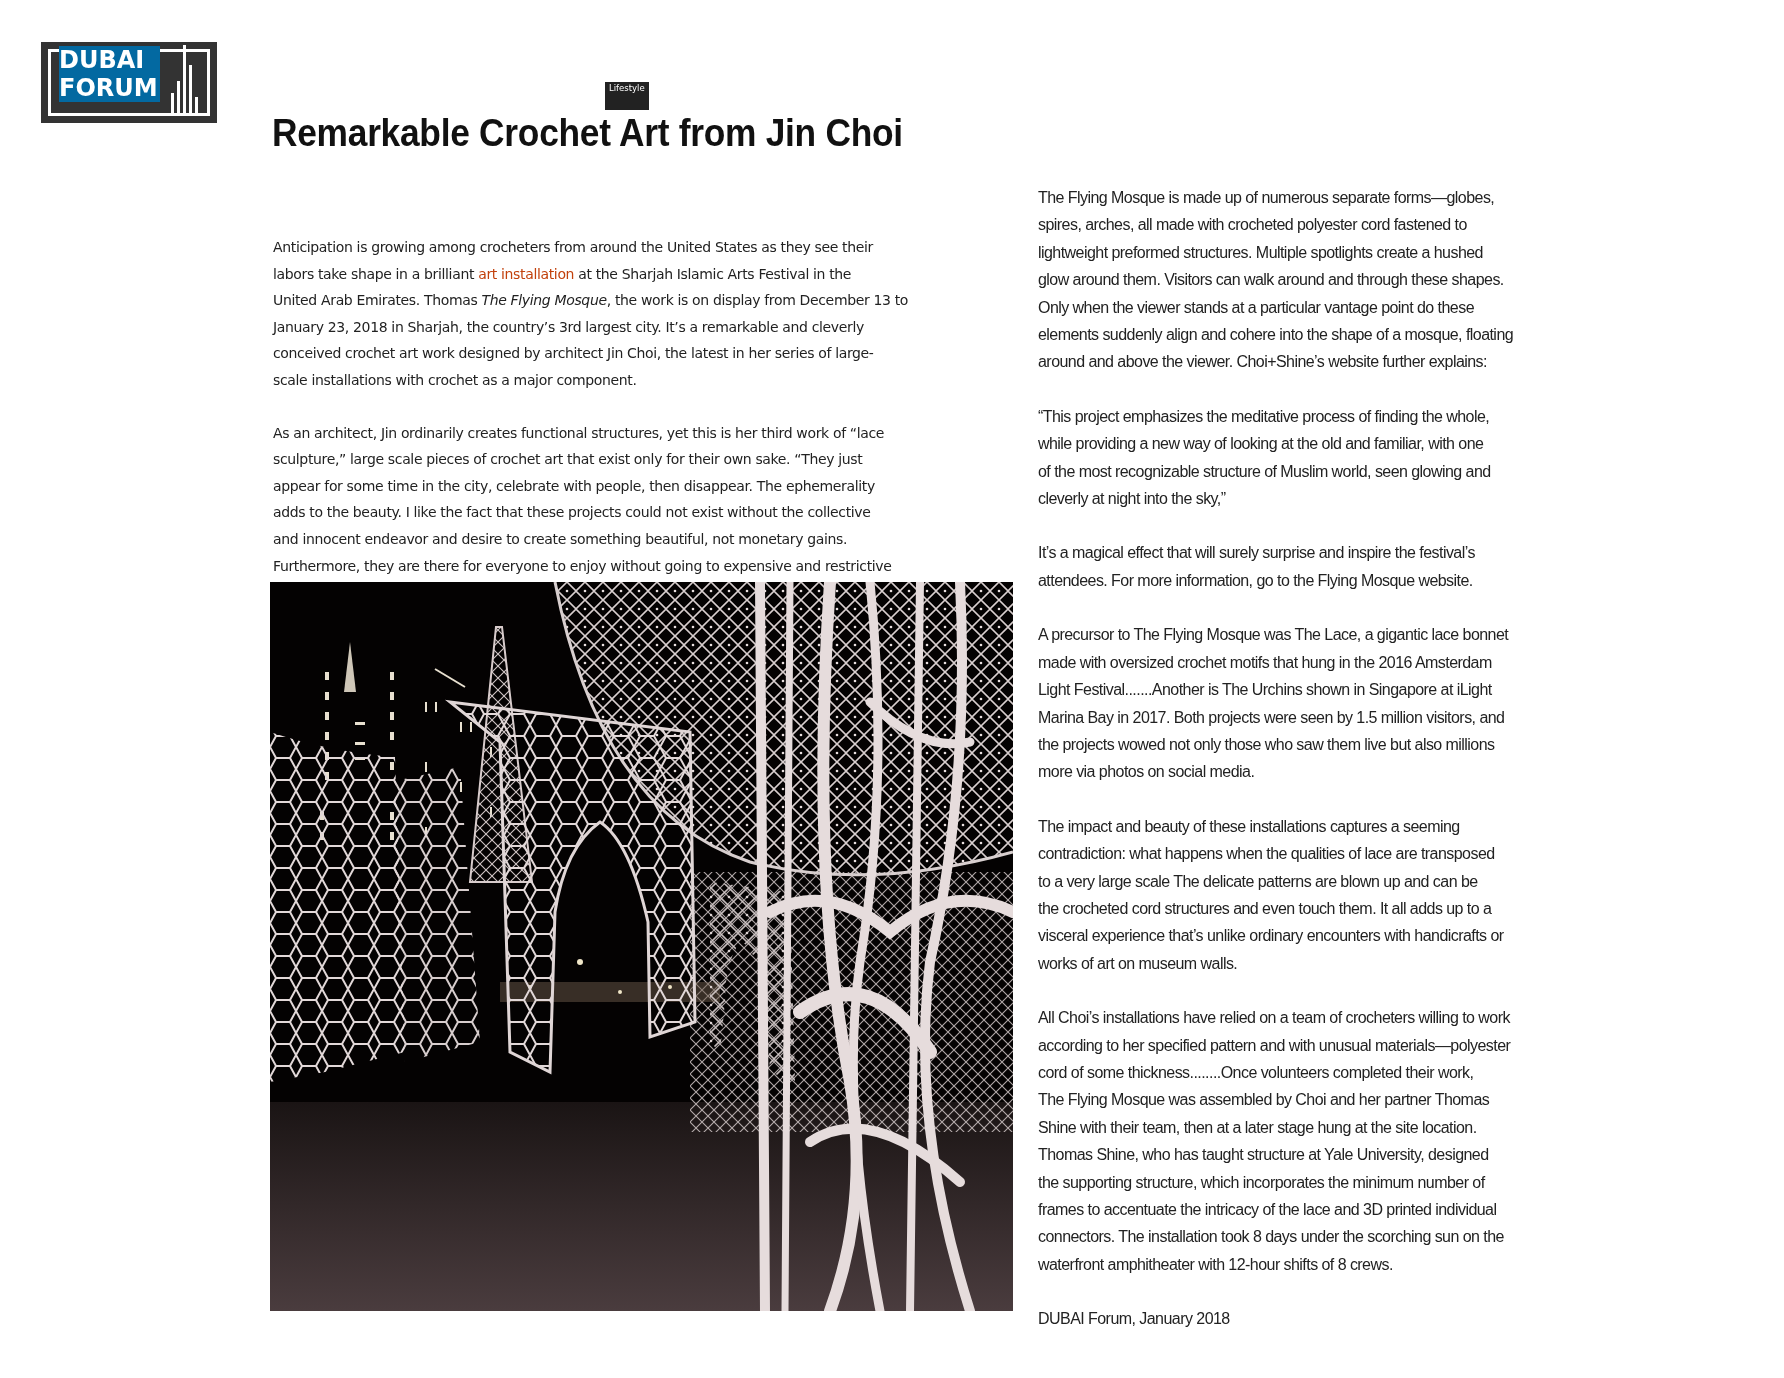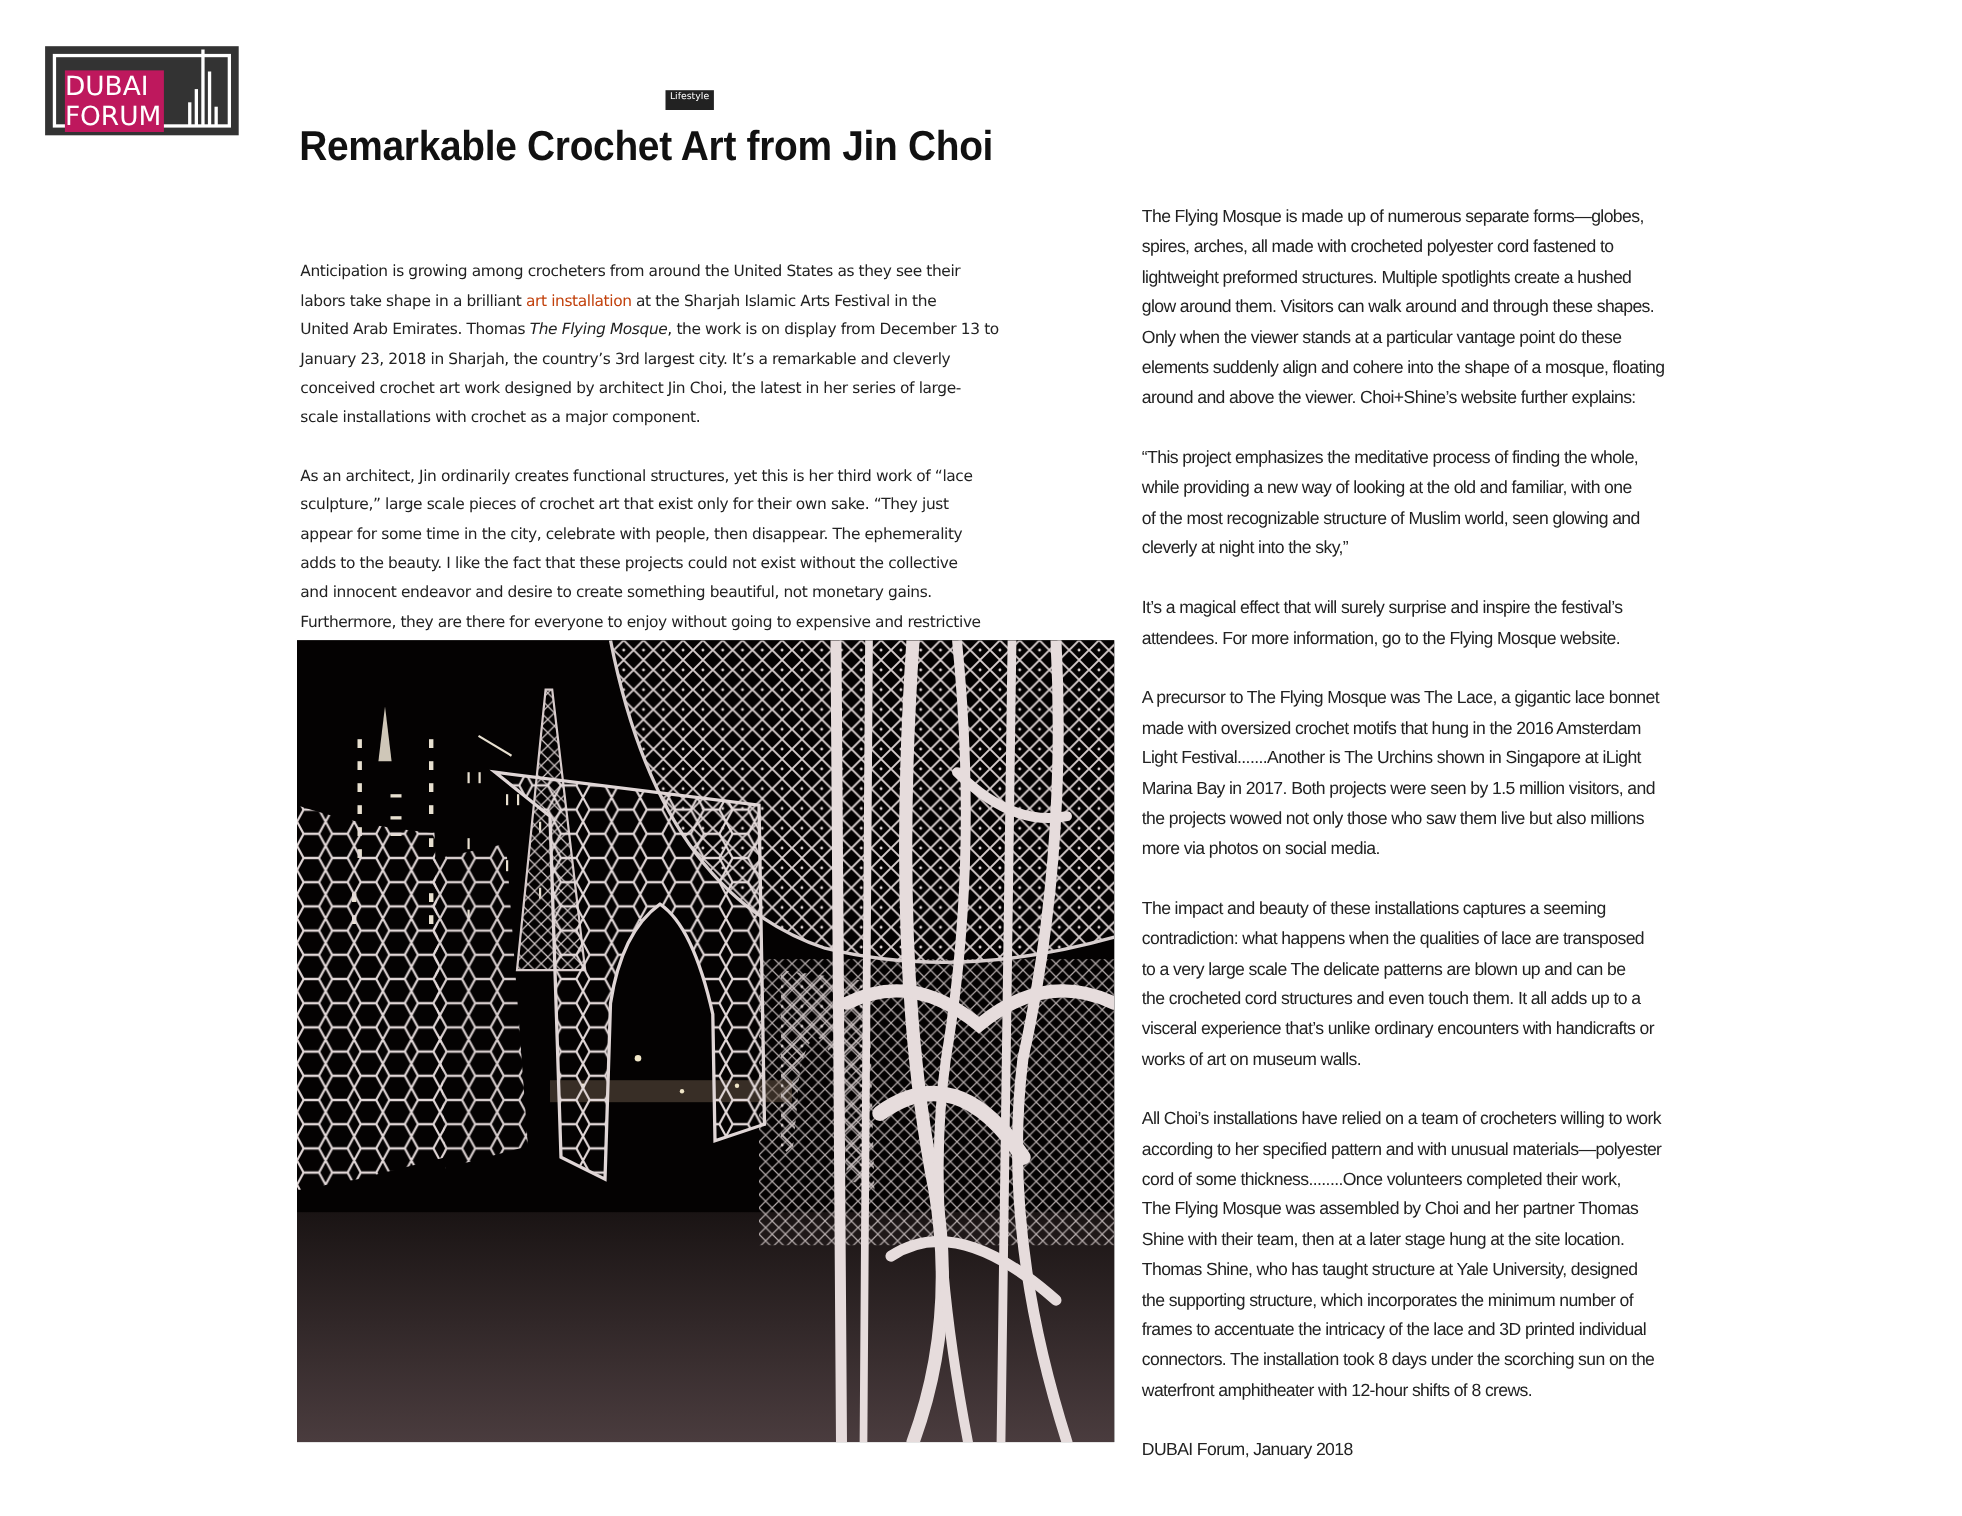--- a/index.html
+++ b/index.html
@@ -6,28 +6,28 @@
   body { width: 1784px; height: 1378px; position: relative; overflow: hidden; }
   .logo {
     position: absolute; left: 41px; top: 42px; width: 176px; height: 81px;
     background: #333333; box-sizing: border-box;
   }
   .logo-frame {
     position: absolute; left: 7px; top: 7px; right: 7px; bottom: 7px;
     border: 3px solid #ffffff; box-sizing: border-box;
   }
   .logo-text {
-    position: absolute; left: 18px; top: 22px; color: #ffffff;
-    font-family: "DejaVu Sans", sans-serif; font-weight: normal; font-size: 24px;
-    line-height: 28px; letter-spacing: 0px; background: #be185d; padding-right: 2px;
+    position: absolute; left: 18px; top: 4px; color: #ffffff;
+    font-family: "DejaVu Sans", sans-serif; font-weight: bold; font-size: 24px;
+    line-height: 28px; letter-spacing: 0px; background: #0369a1; padding-right: 2px;
   }
   .logo-bars { position: absolute; left: 128px; bottom: 8px; width: 30px; height: 70px; }
   .logo-bars span { position: absolute; bottom: 0; width: 3px; background: #ffffff; }
   .tag {
-    position: absolute; left: 605px; top: 82px; height: 18px; padding: 0 4px;
+    position: absolute; left: 605px; top: 82px; height: 28px; padding: 0 4px;
     background: #222222; color: #ffffff; font-family: "DejaVu Sans", sans-serif;
     font-size: 8.5px; line-height: 13px;
   }
   .title {
     position: absolute; left: 272px; top: 112px; margin: 0;
     font-family: "Liberation Sans", sans-serif; font-weight: bold; font-size: 38px;
     color: #111111; letter-spacing: -0.3px; white-space: nowrap; transform: scaleX(0.93); transform-origin: left top;
   }
   .left-col { position: absolute; left: 273px; top: 186px; width: 740px; margin-top: 48px; }
   .left-col .para { margin: 0 0 26px 0; }

